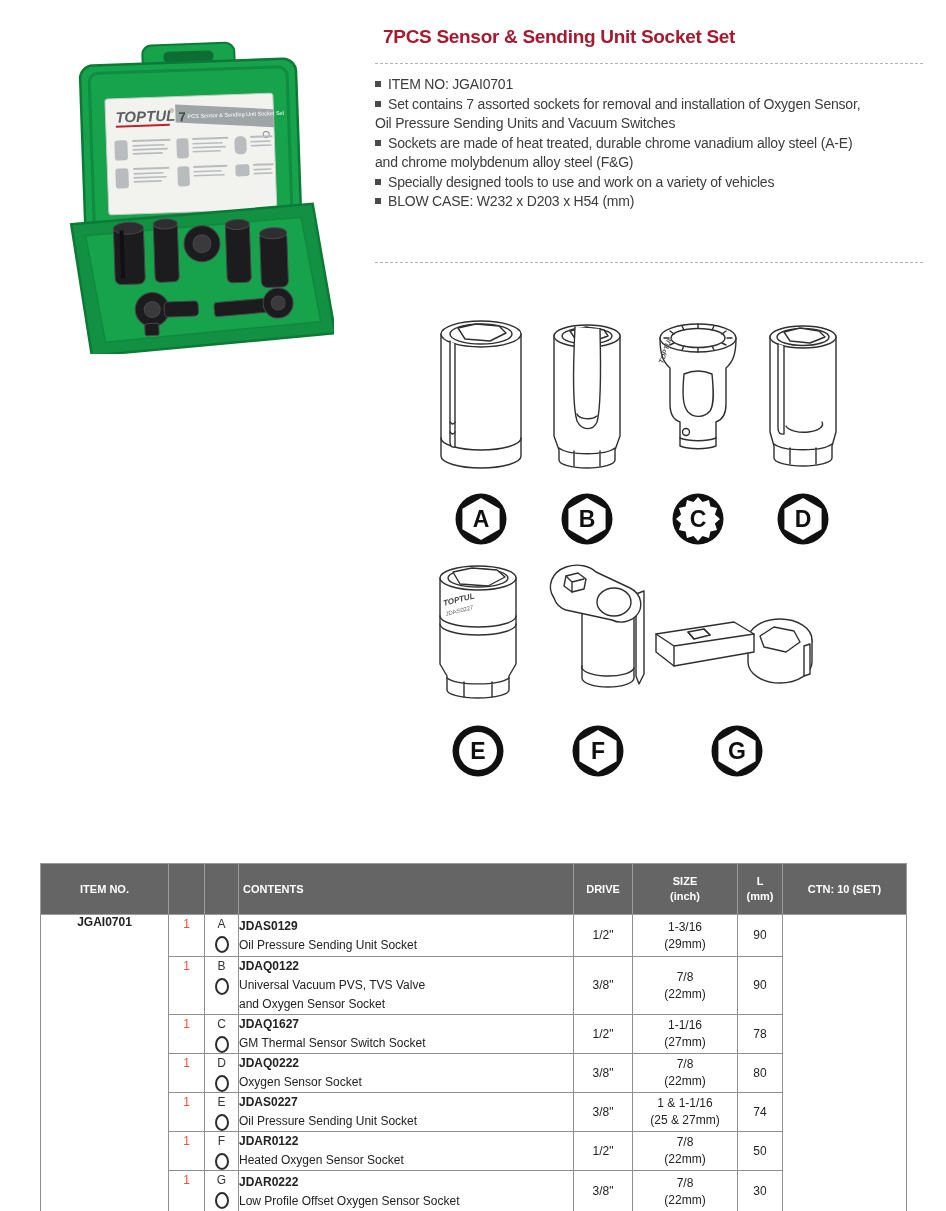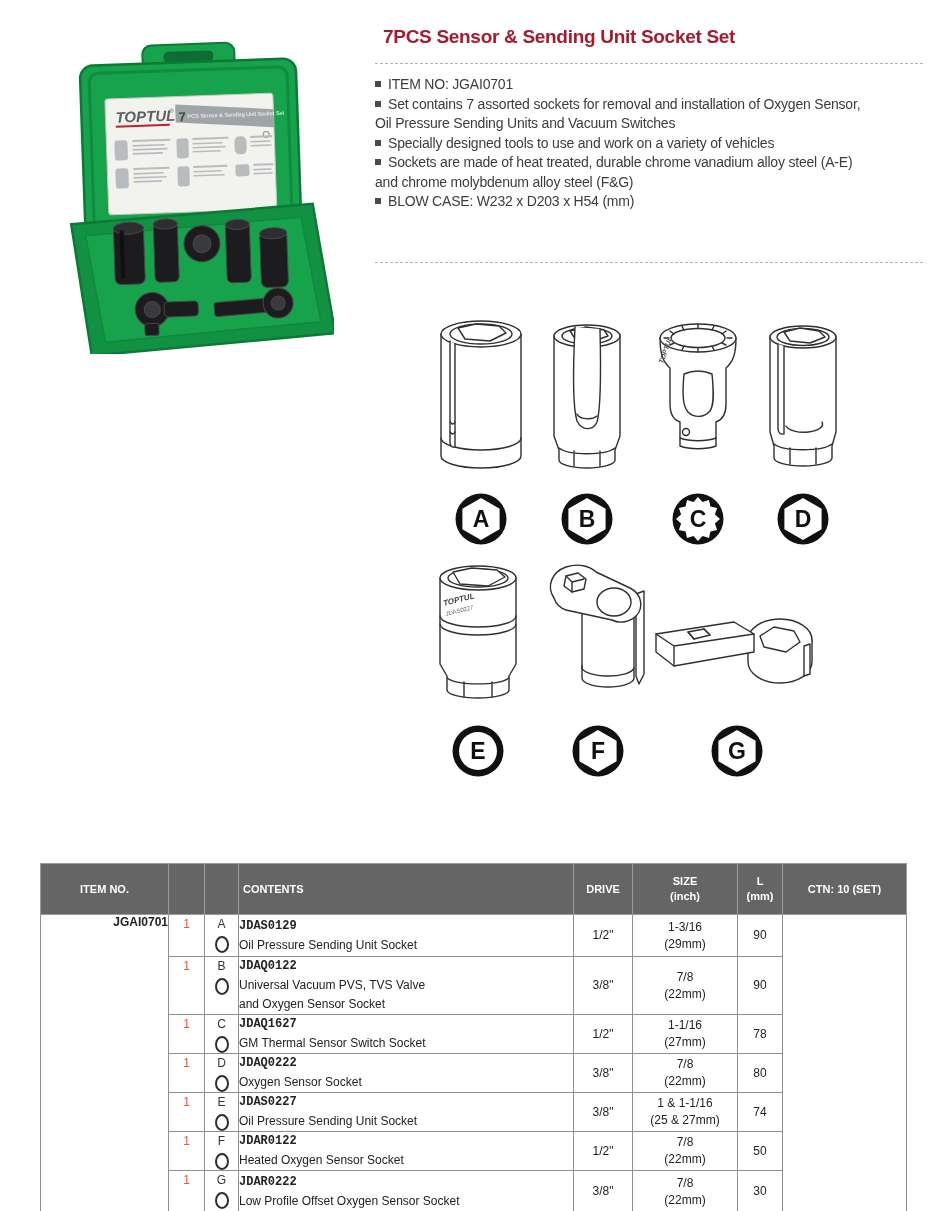--- a/index.html
+++ b/index.html
@@ -29,26 +29,26 @@
   .badge text{font-family:"Liberation Sans", sans-serif;}
 
   
   .tablewrap{position:absolute;left:40px;top:863px;}
   table.spec{border-collapse:collapse;table-layout:fixed;width:867px;font-size:12px;color:#222;}
   table.spec th,table.spec td{border:1px solid #8f8f8f;padding:0;overflow:hidden;}
   table.spec thead th{color:#fff;font-weight:bold;font-size:11px;height:50px;
         background:#656565;border-color:#9b9b9b;text-align:center;line-height:15px;}
   th.th-item{background:#000;}
   th.th-contents{text-align:left !important;padding-left:4px !important;}
-  td.c-item{text-align:right;vertical-align:top;padding-top:13px;font-weight:bold;}
+  td.c-item{text-align:center;vertical-align:top;padding-top:13px;font-weight:bold;}
   td.c-qty{color:#f0503c;text-align:center;vertical-align:top;padding-top:5px;line-height:18px;}
   td.c-key{text-align:center;vertical-align:top;padding-top:5px;line-height:18px;color:#333;}
   .oval{width:10px;height:13px;border:2px solid #2d2d2d;border-radius:50%;margin:3px auto 0;}
   td.c-contents{padding:2px 5px;vertical-align:middle;line-height:19px;}
-  .model{font-weight:bold;font-family:Liberation Mono, monospace;}
+  .model{font-weight:bold;}
   td.c-mid{text-align:center;vertical-align:middle;line-height:17px;}
   tr.h2{height:42px;} tr.h3{height:58px;} tr.h1{height:39px;}
 </style>
 </head>
 <body>
 
 <div class="page">
 
   <div class="photo">
     <svg viewBox="0 0 282 334" width="282" height="334">
@@ -131,22 +131,22 @@
       </g>
     </svg>
   </div>
 
   <div class="rightcol">
     <h1 class="title">7PCS Sensor &amp; Sending Unit Socket Set</h1>
     <hr class="dashed">
     <div class="bullets">
       <p class="bullet"><span class="sq"></span><span>ITEM NO: JGAI0701</span></p>
       <p class="bullet"><span class="sq"></span><span>Set contains 7 assorted sockets for removal and installation of Oxygen Sensor, Oil Pressure Sending Units and Vacuum Switches</span></p>
+      <p class="bullet"><span class="sq"></span><span>Sockets are made of heat treated, durable chrome vanadium alloy steel (A-E) and chrome molybdenum alloy steel (F&amp;G)</span></p>
       <p class="bullet"><span class="sq"></span><span>Specially designed tools to use and work on a variety of vehicles</span></p>
-      <p class="bullet"><span class="sq"></span><span>Sockets are made of heat treated, durable chrome vanadium alloy steel (A-E) and chrome molybdenum alloy steel (F&amp;G)</span></p>
       <p class="bullet"><span class="sq"></span><span>BLOW CASE: W232 x D203 x H54 (mm)</span></p>
     </div>
     <hr class="dashed" style="margin-top:50px">
   </div>
 
   <div class="drawings">
 
     <div class="sock" style="left:12px;top:10px">
       <svg width="90" height="168" viewBox="0 0 90 168">
         <path class="lineart" d="M5 20 L5 142 A40 12 0 0 0 85 142 L85 20"></path>

